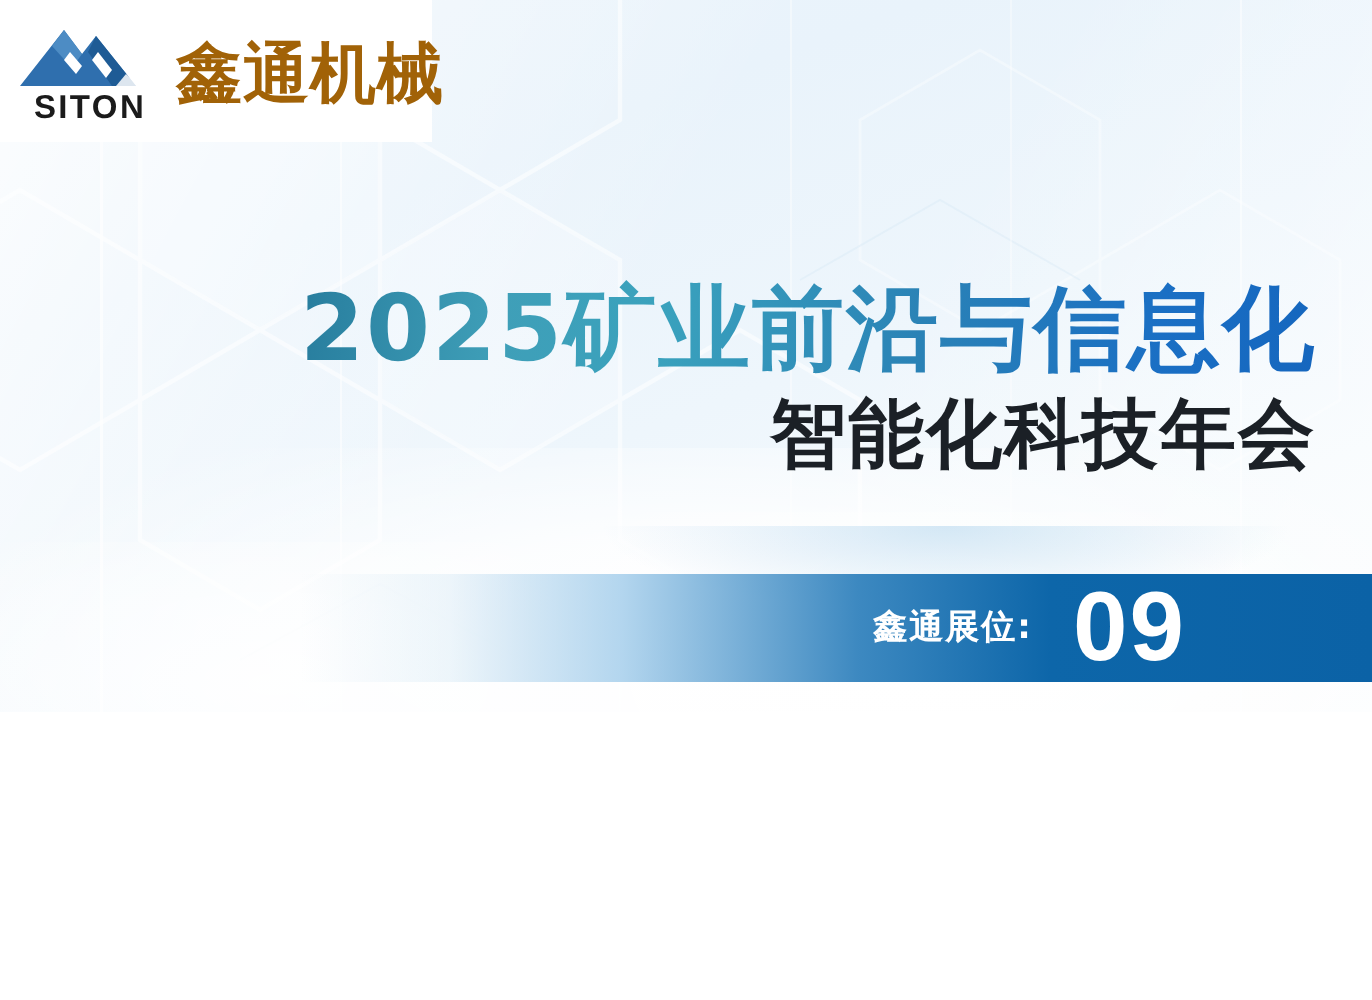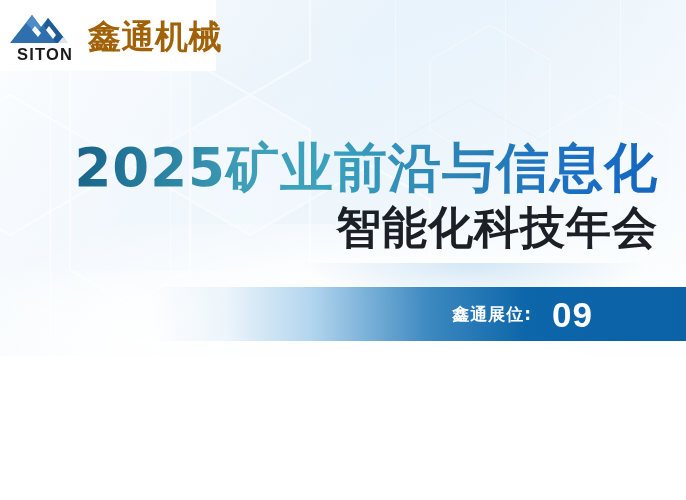--- a/index.html
+++ b/index.html
@@ -113,31 +113,31 @@
     z-index:5;
     text-align:right;
   }
   .title-line {
     font-family:"DejaVu Sans","Liberation Sans",sans-serif;
     font-weight:700;
     white-space:nowrap;
     line-height:1.06;
   }
   #title-line1 {
-    font-size:53px;
+    font-size:46px;
     letter-spacing:1px;
     background-image: linear-gradient(95deg,#17486e 0%, #1d6e92 16%, #3f9fb8 38%, #3aa2bd 50%, #2a82b6 70%, #1a6fc4 88%, #1566be 100%);
     -webkit-background-clip:text;
     background-clip:text;
     color:transparent;
     padding-left:22px;
     -webkit-text-fill-color:transparent;
   }
   #title-line2 {
-    font-size:45px;
+    font-size:38px;
     letter-spacing:1px;
     color:#1b2026;
     margin-top:8px;
   }
 
   
   #booth-strip {
     position:absolute;
     left:150px; right:0;
     top:287px;
@@ -161,21 +161,21 @@
     font-size:17px;
     letter-spacing:1px;
     color:#ffffff;
     line-height:1;
     margin-right:20px;
     white-space:nowrap;
   }
   #booth-number {
     font-family:"Liberation Sans","DejaVu Sans",sans-serif;
     font-weight:700;
-    font-size:35px;
+    font-size:49px;
     letter-spacing:1px;
     color:#ffffff;
     line-height:1;
     white-space:nowrap;
   }
 
   
   #info-row {
     position:absolute;
     left:0; right:0;

